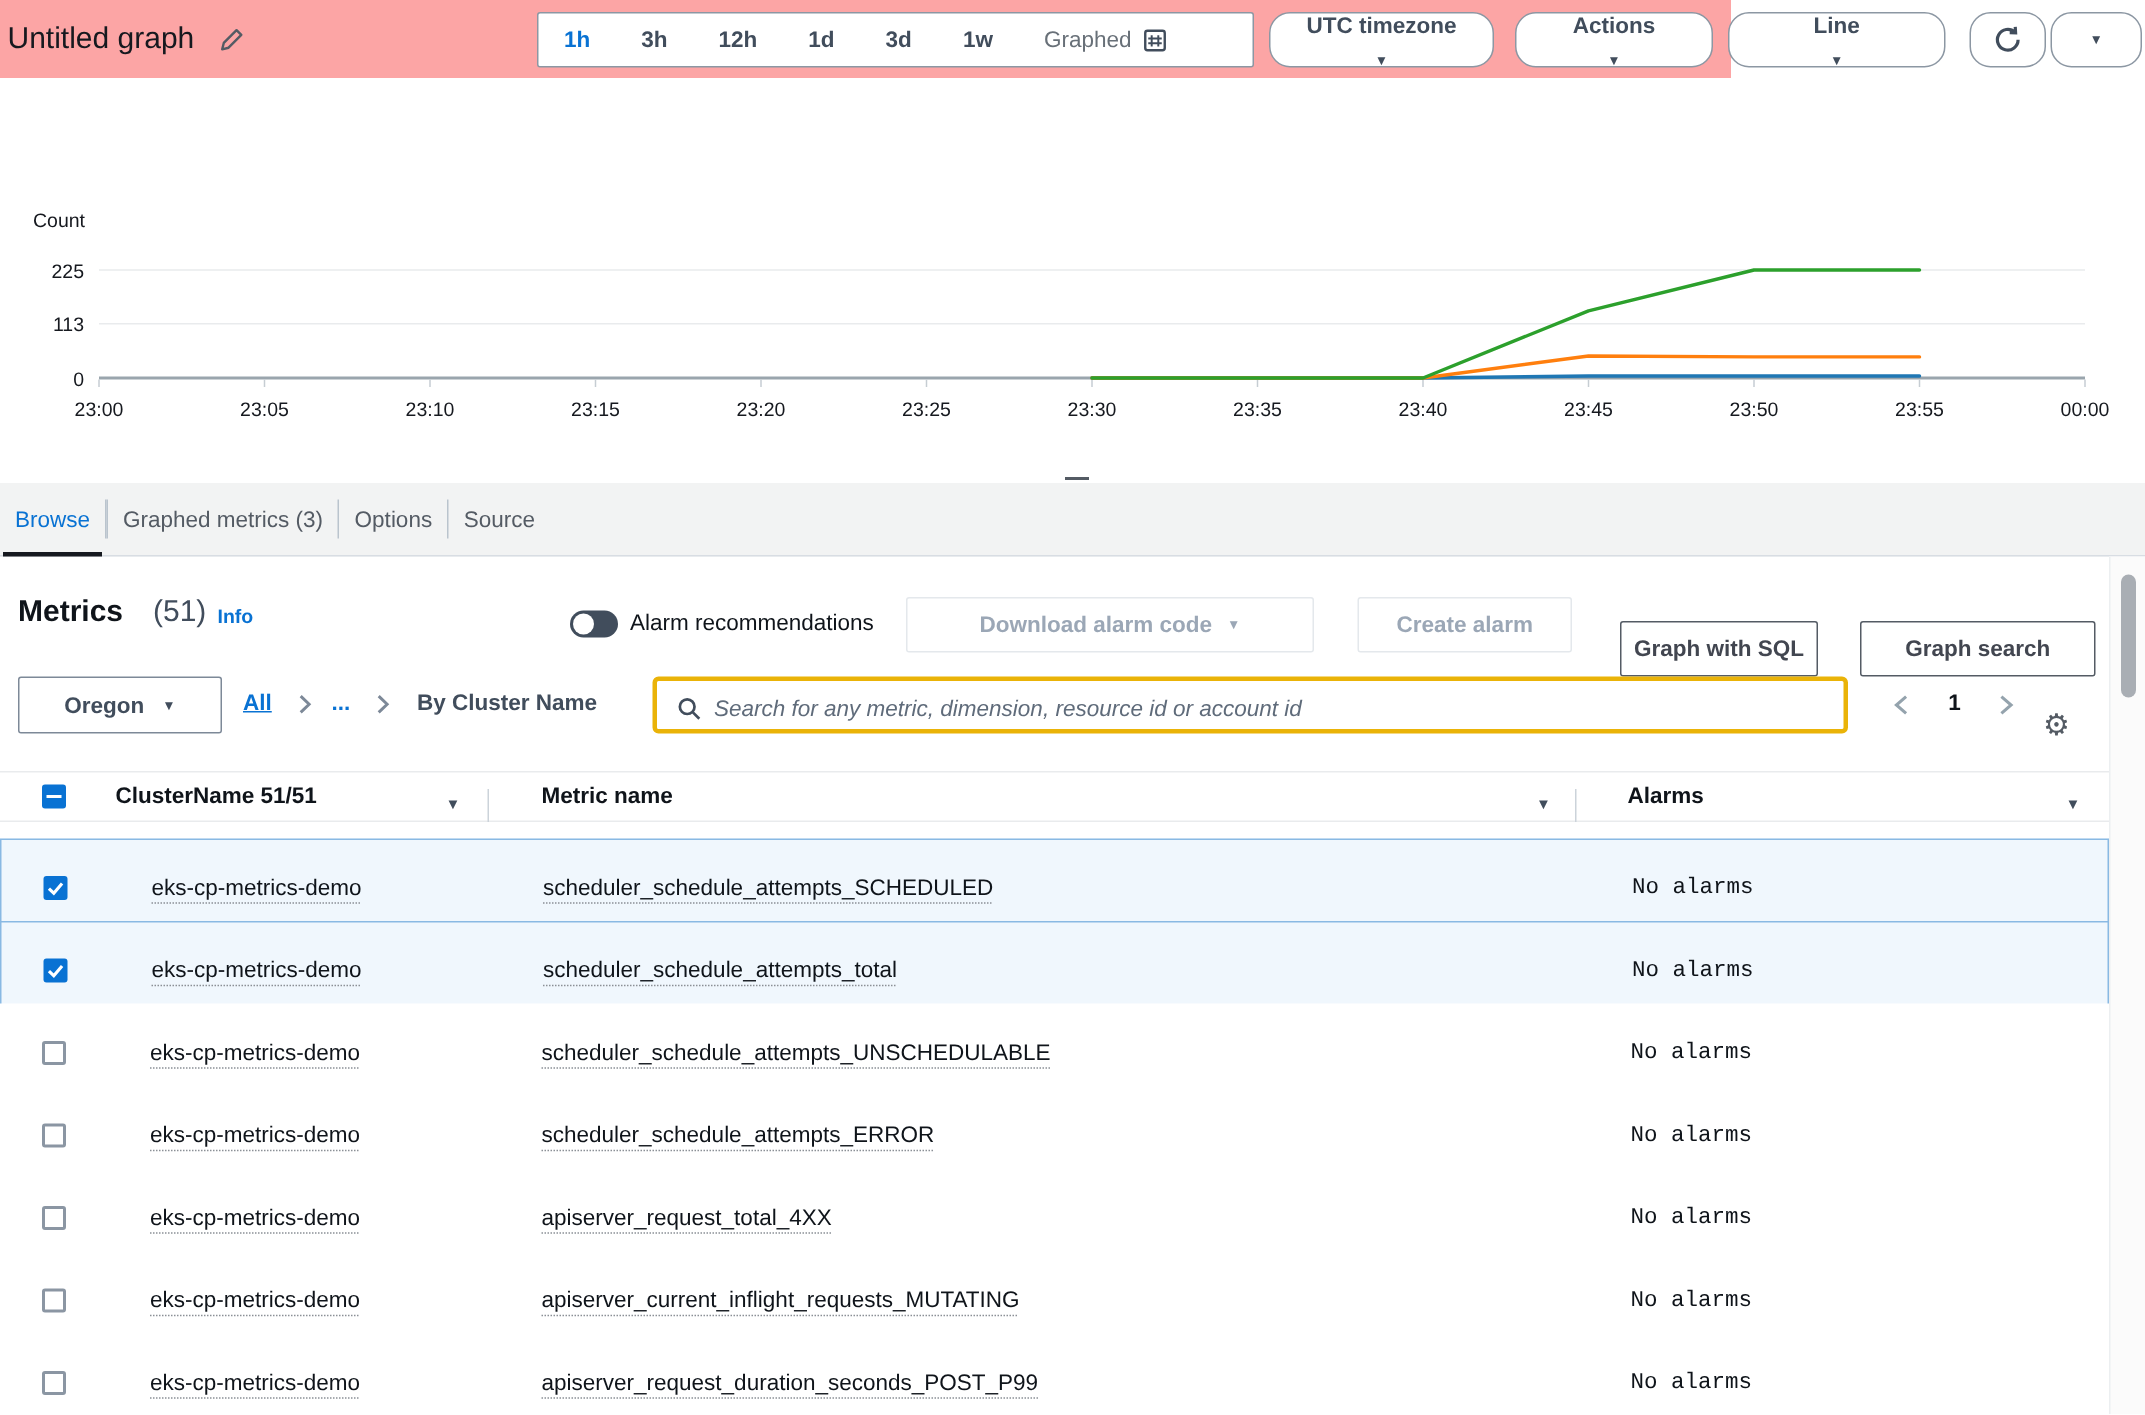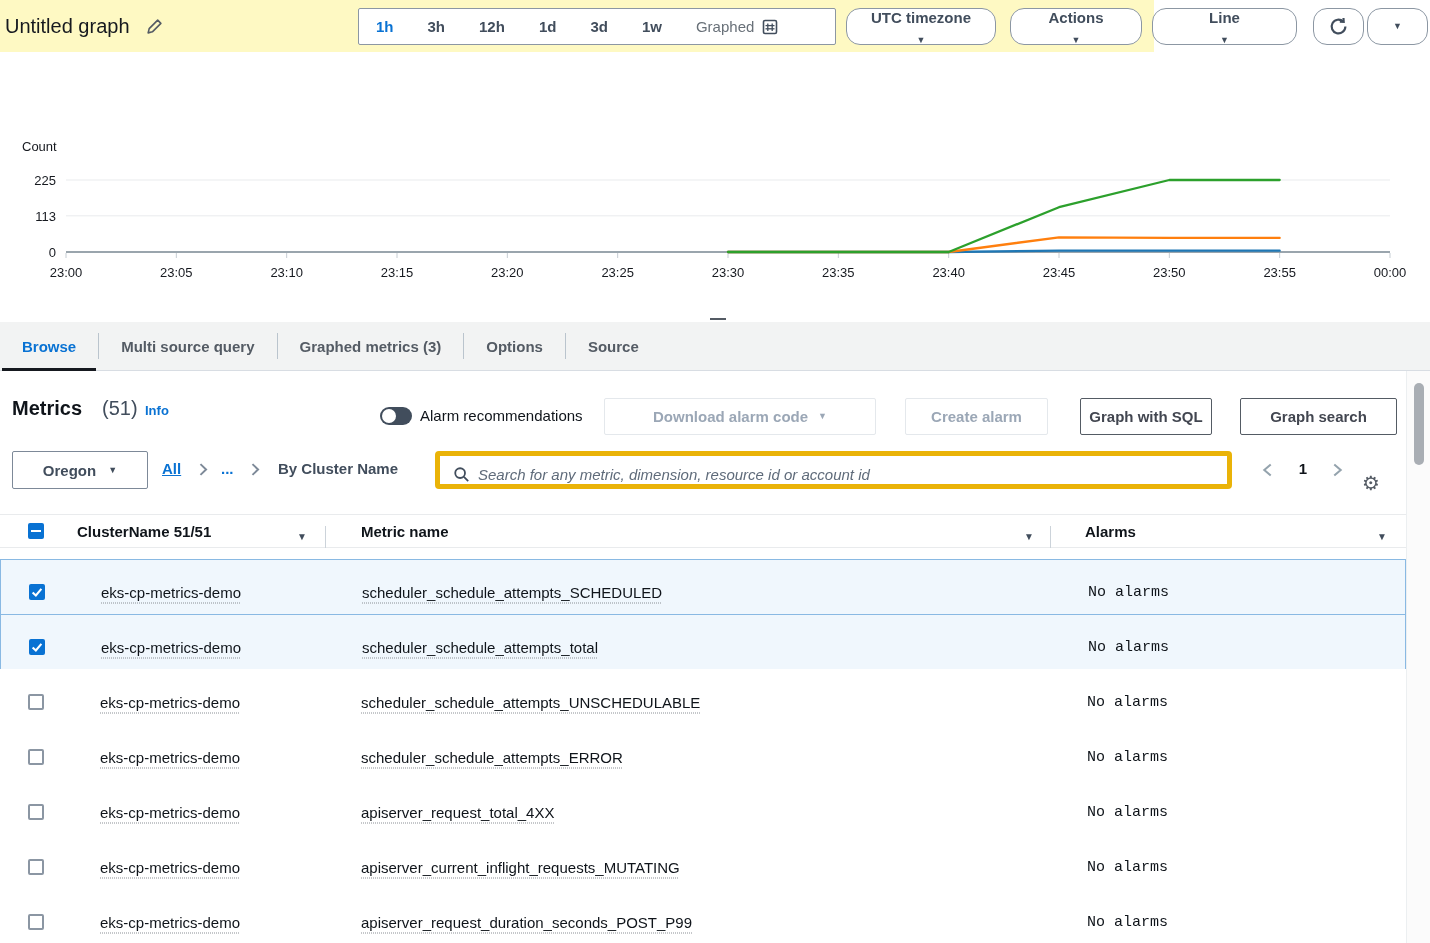--- a/index.html
+++ b/index.html
@@ -1,20 +1,20 @@
 <!DOCTYPE html>
 <html><head>
 <meta charset="utf-8">
 <style>
   * { margin:0; padding:0; box-sizing:border-box; }
   html,body { width:1430px; height:943px; background:#fff; font-family:"Liberation Sans",sans-serif; }
   #app { position:relative; width:1430px; height:943px; overflow:hidden; background:#fff; }
 
   
-  #topbar { position:absolute; left:0; top:0; width:1154px; height:52px; background:#fef9c3; }
+  #topbar { position:absolute; left:0; top:0; width:1154px; height:52px; background:#fca5a5; }
   #page-title { position:absolute; left:5px; top:15px; font-size:20px; font-weight:400; color:#16191f; }
   #edit-icon { position:absolute; left:146px; top:18px; cursor:pointer; }
 
   .tbtn { position:absolute; top:8px; height:37px; background:#fff; border:1px solid #8c97a3; border-radius:14px;
           display:flex; align-items:center; justify-content:center; gap:10px;
           font-size:15px; font-weight:700; color:#414d5c; cursor:pointer;flex-direction:column; }
   .caret { font-size:9px; color:#414d5c; line-height:1; }
   #seg { position:absolute; left:358px; top:8px; width:478px; height:37px; background:#fff;
          border:1px solid #8c97a3; border-radius:2px; display:flex; align-items:center; }
   .seg-item { flex:0 0 auto; padding:0 17px; font-size:15px; font-weight:700; color:#414d5c; cursor:pointer; }
@@ -29,21 +29,21 @@
 
   
   #chart-panel { position:absolute; left:0; top:52px; width:1430px; height:263px; background:#fff; }
   #chart-svg text { font-family:"Liberation Sans",sans-serif; font-size:13px; fill:#16191f; }
 
   
   #resize-handle { position:absolute; left:710px; top:318px; width:16px; height:8px; cursor:row-resize; }
   #resize-handle i { display:block; width:16px; height:2px; background:#545b64; margin-bottom:3px; }
   #tabstrip { position:absolute; left:0; top:322px; width:1430px; height:49px; background:#f2f3f3;
               border-bottom:1px solid #d8dde3; display:flex; align-items:stretch; }
-  .tab { position:relative; display:flex; align-items:center; padding:0 22px; font-size:15px; font-weight:700;
+  .tab { position:relative; display:flex; align-items:center; padding:0 10px; font-size:15px; font-weight:400;
          color:#545b64; cursor:pointer; }
   .tab.active { color:#0972d3; }
   .tab.active::after { content:''; position:absolute; left:2px; right:2px; bottom:-1px; height:3px; background:#16191f; }
   .tabdiv { width:1px; height:26px; background:#bac4cd; align-self:center; }
   #add-math  { left:1100px; top:330px; width:153px; top:330px; }
   #add-query { left:1268px; top:330px; width:156px; }
   #add-math, #add-query { position:absolute; height:37px; background:#fff; border:1px solid #687078; border-radius:2px;
          display:flex; align-items:center; justify-content:center; gap:10px; font-size:15px; font-weight:700; color:#424650; cursor:pointer; }
 
   
@@ -51,37 +51,37 @@
   #metrics-count { position:absolute; left:102px; top:397px; font-size:20px; font-weight:400; color:#414d5c; }
   #info-link { position:absolute; left:145px; top:403px; font-size:13px; font-weight:600; color:#0972d3; cursor:pointer; }
   #alarm-toggle { position:absolute; left:380px; top:407px; width:32px; height:18px; border-radius:9px; background:#414d5c; cursor:pointer; }
   #alarm-toggle i { position:absolute; left:2px; top:2px; width:14px; height:14px; border-radius:50%; background:#fff; }
   #alarm-toggle-label { position:absolute; left:420px; top:407px; font-size:15px; color:#0f141a; }
   #bulb-icon { position:absolute; left:611px; top:403px; }
   .abtn { position:absolute; top:398px; height:37px; background:#fff; border-radius:2px; display:flex; align-items:center;
           justify-content:center; gap:10px; font-size:15px; font-weight:700; cursor:pointer; }
   .abtn.disabled { border:1px solid #e4e8ec; color:#9ba7b6; cursor:default; }
   .abtn.disabled .caret { color:#9ba7b6; }
-  .abtn.dark { border:1px solid #545b64; color:#424650; }
+  .abtn.dark { border:1px solid #545b64; color:#424650;margin-top:16px; }
   #dl-alarm { left:604px; width:272px; }
   #create-alarm { left:905px; width:143px;text-align:center; }
   #graph-sql { left:1080px; width:132px; }
   #graph-search { left:1240px; width:157px; }
 
   
   #region-btn { position:absolute; left:12px; top:451px; width:136px; height:38px; background:#fff; border:1px solid #7d8998;
                 border-radius:2px; display:flex; align-items:center; justify-content:center; gap:12px;
                 font-size:15px; font-weight:700; color:#414d5c; cursor:pointer; }
   .crumb { position:absolute; top:460px; font-size:15px; }
   #bc-all { left:162px; font-weight:700; color:#0972d3; text-decoration:underline; cursor:pointer; }
   #bc-dots { left:221px; font-weight:700; color:#0972d3; cursor:pointer; }
   #bc-current { left:278px; font-weight:700; color:#414d5c; }
   .bc-chev { position:absolute; top:463px; }
   #search-box { position:absolute; left:435px; top:451px; width:797px; height:38px; background:#fff;
-                border:5px solid #eab308; border-radius:4px; }
+                border:3px solid #eab308; border-radius:4px; }
   #search-box svg { position:absolute; left:13px; top:10px; }
   #search-input { position:absolute; left:38px; top:1px; width:750px; height:34px; border:0; outline:none;
                   font-family:"Liberation Sans",sans-serif; font-size:15px; color:#0f141a; background:transparent; }
   #search-input::placeholder { font-style:italic; color:#5f6b7a; opacity:1; }
   .pg-chev { position:absolute; top:463px; cursor:pointer; }
   #page-num { position:absolute; left:1294px; top:460px; width:18px; text-align:center; font-size:15px; font-weight:700; color:#0f141a; cursor:pointer; }
   #gear-icon { position:absolute; left:1362px; top:473px; font-family:"DejaVu Sans",sans-serif; font-size:20px;
                color:#545b64; cursor:pointer; line-height:1; }
 
   
@@ -205,23 +205,20 @@
   <div id="resize-handle">
       <i></i>
       <i></i>
     </div>
 
   <div id="tabstrip">
     <div class="tab active">
         <span>Browse</span>
       </div>
     <span class="tabdiv"></span>
-    <div class="tab">
-        <span>Multi source query</span>
-      </div>
     <span class="tabdiv"></span>
     <div class="tab">
         <span>Graphed metrics (3)</span>
       </div>
     <span class="tabdiv"></span>
     <div class="tab">
         <span>Options</span>
       </div>
     <span class="tabdiv"></span>
     <div class="tab">

